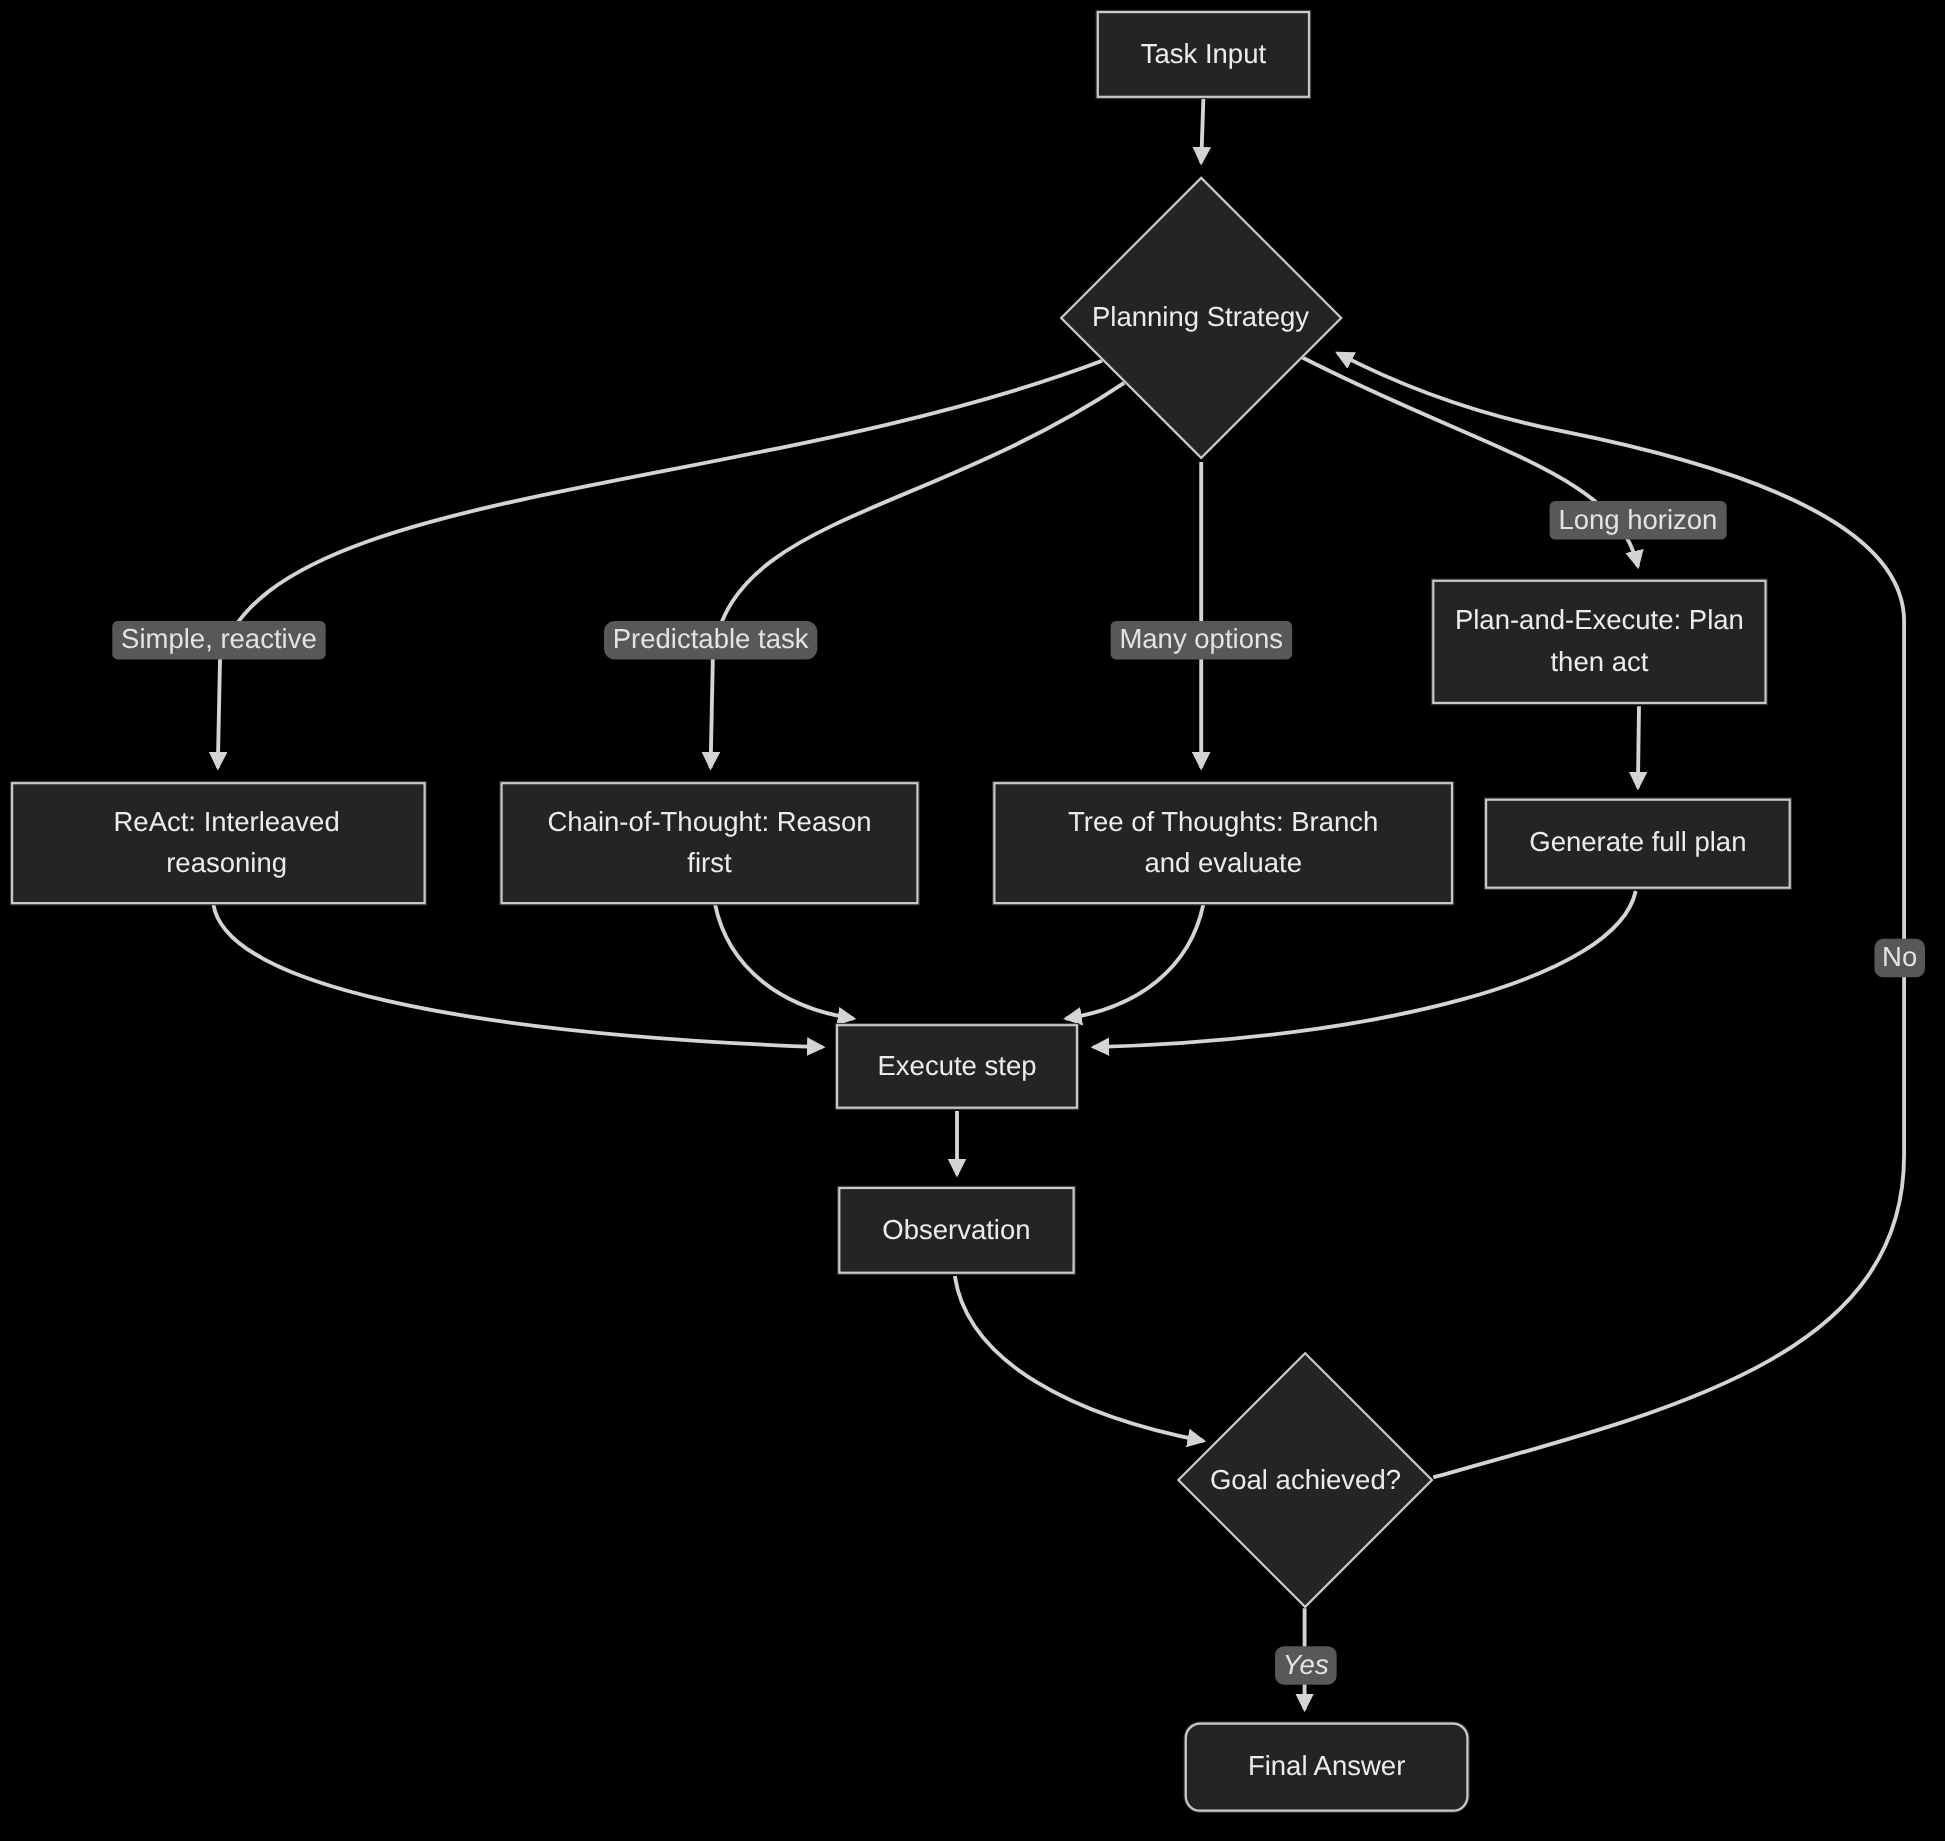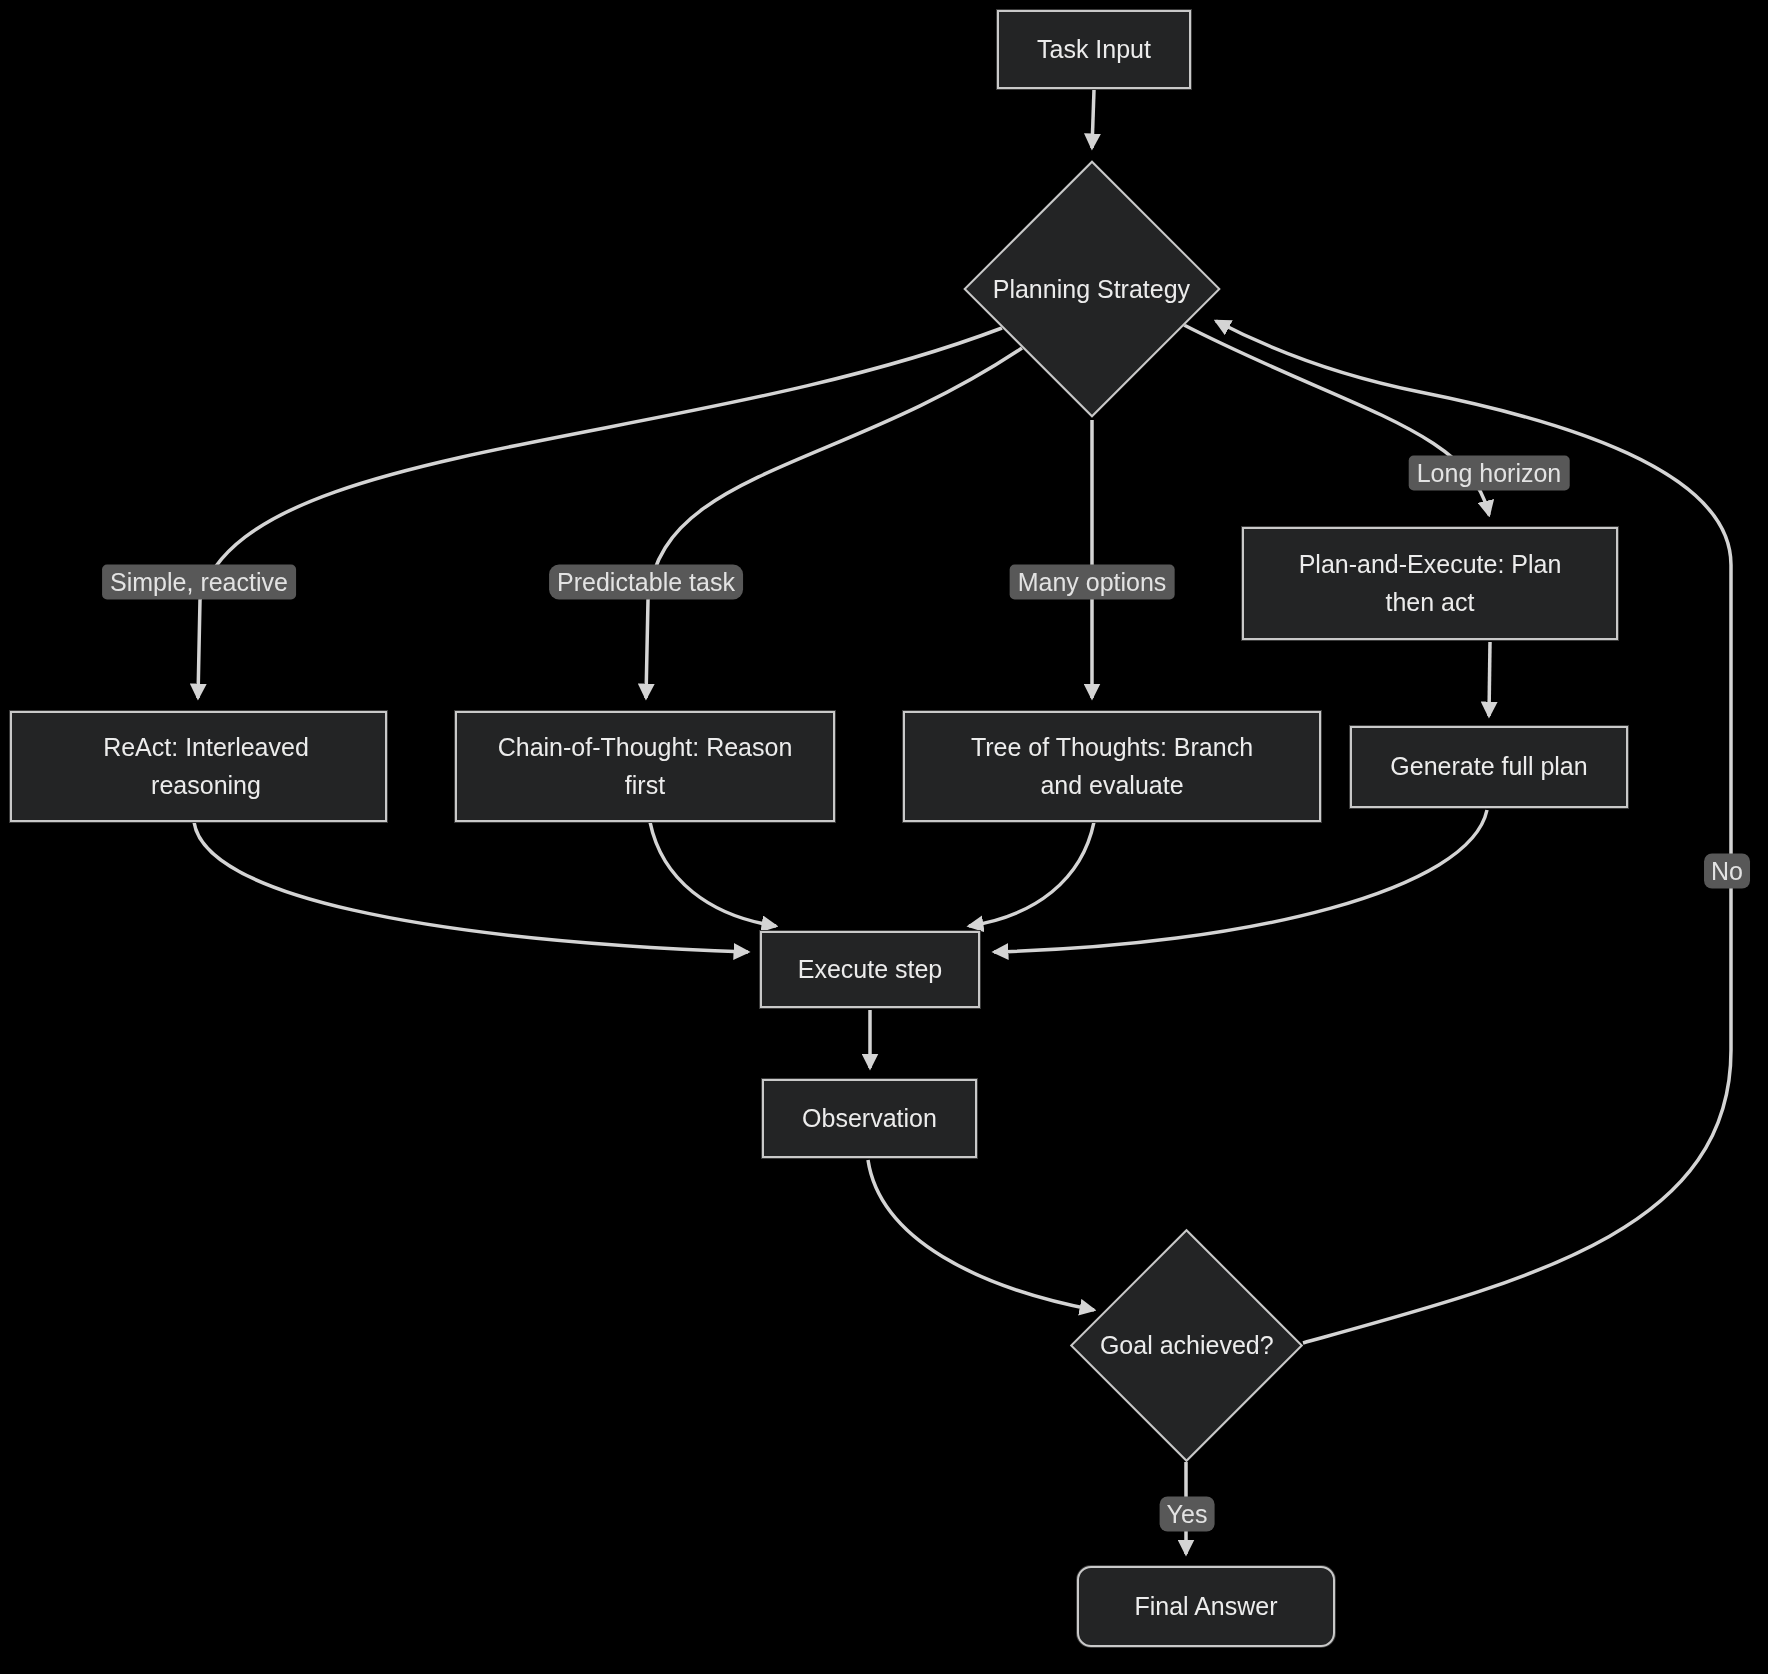--- a/index.html
+++ b/index.html
@@ -92,21 +92,21 @@
   <div class="node" style="left:455px;top:711px;width:380px;height:111px;">
     <span>Chain-of-Thought: Reason</span>
     <span>first</span>
   </div>
 
   <div class="node" style="left:903px;top:711px;width:418px;height:111px;">
     <span>Tree of Thoughts: Branch</span>
     <span>and evaluate</span>
   </div>
 
-  <div class="node" style="left:1242px;top:527px;width:376px;height:113px;">
+  <div class="node" style="left:1302px;top:527px;width:304px;height:113px;">
     <span>Plan-and-Execute: Plan</span>
     <span>then act</span>
   </div>
 
   <div class="node" style="left:1350px;top:726px;width:278px;height:82px;">
     <span>Generate full plan</span>
   </div>
 
   <div class="node" style="left:760px;top:931px;width:220px;height:77px;">
     <span>Execute step</span>
@@ -121,16 +121,16 @@
   </div>
 
   <div class="node" style="left:1077px;top:1566px;width:258px;height:81px;border-radius:14px;">
     <span>Final Answer</span>
   </div>
 
   <div class="edge-label" style="left:199px;top:582px;">Simple, reactive</div>
   <div class="edge-label" style="left:646px;top:582px;border-radius:10px;">Predictable task</div>
   <div class="edge-label" style="left:1092px;top:582px;">Many options</div>
   <div class="edge-label" style="left:1489px;top:473px;">Long horizon</div>
-  <div class="edge-label small" style="left:1187px;top:1514px;">Yes</div>
+  <div class="edge-label small" style="left:1187px;top:1514px;font-style:italic;">Yes</div>
   <div class="edge-label small" style="left:1727px;top:871px;">No</div>
 
 </div>
 
 </body></html>

